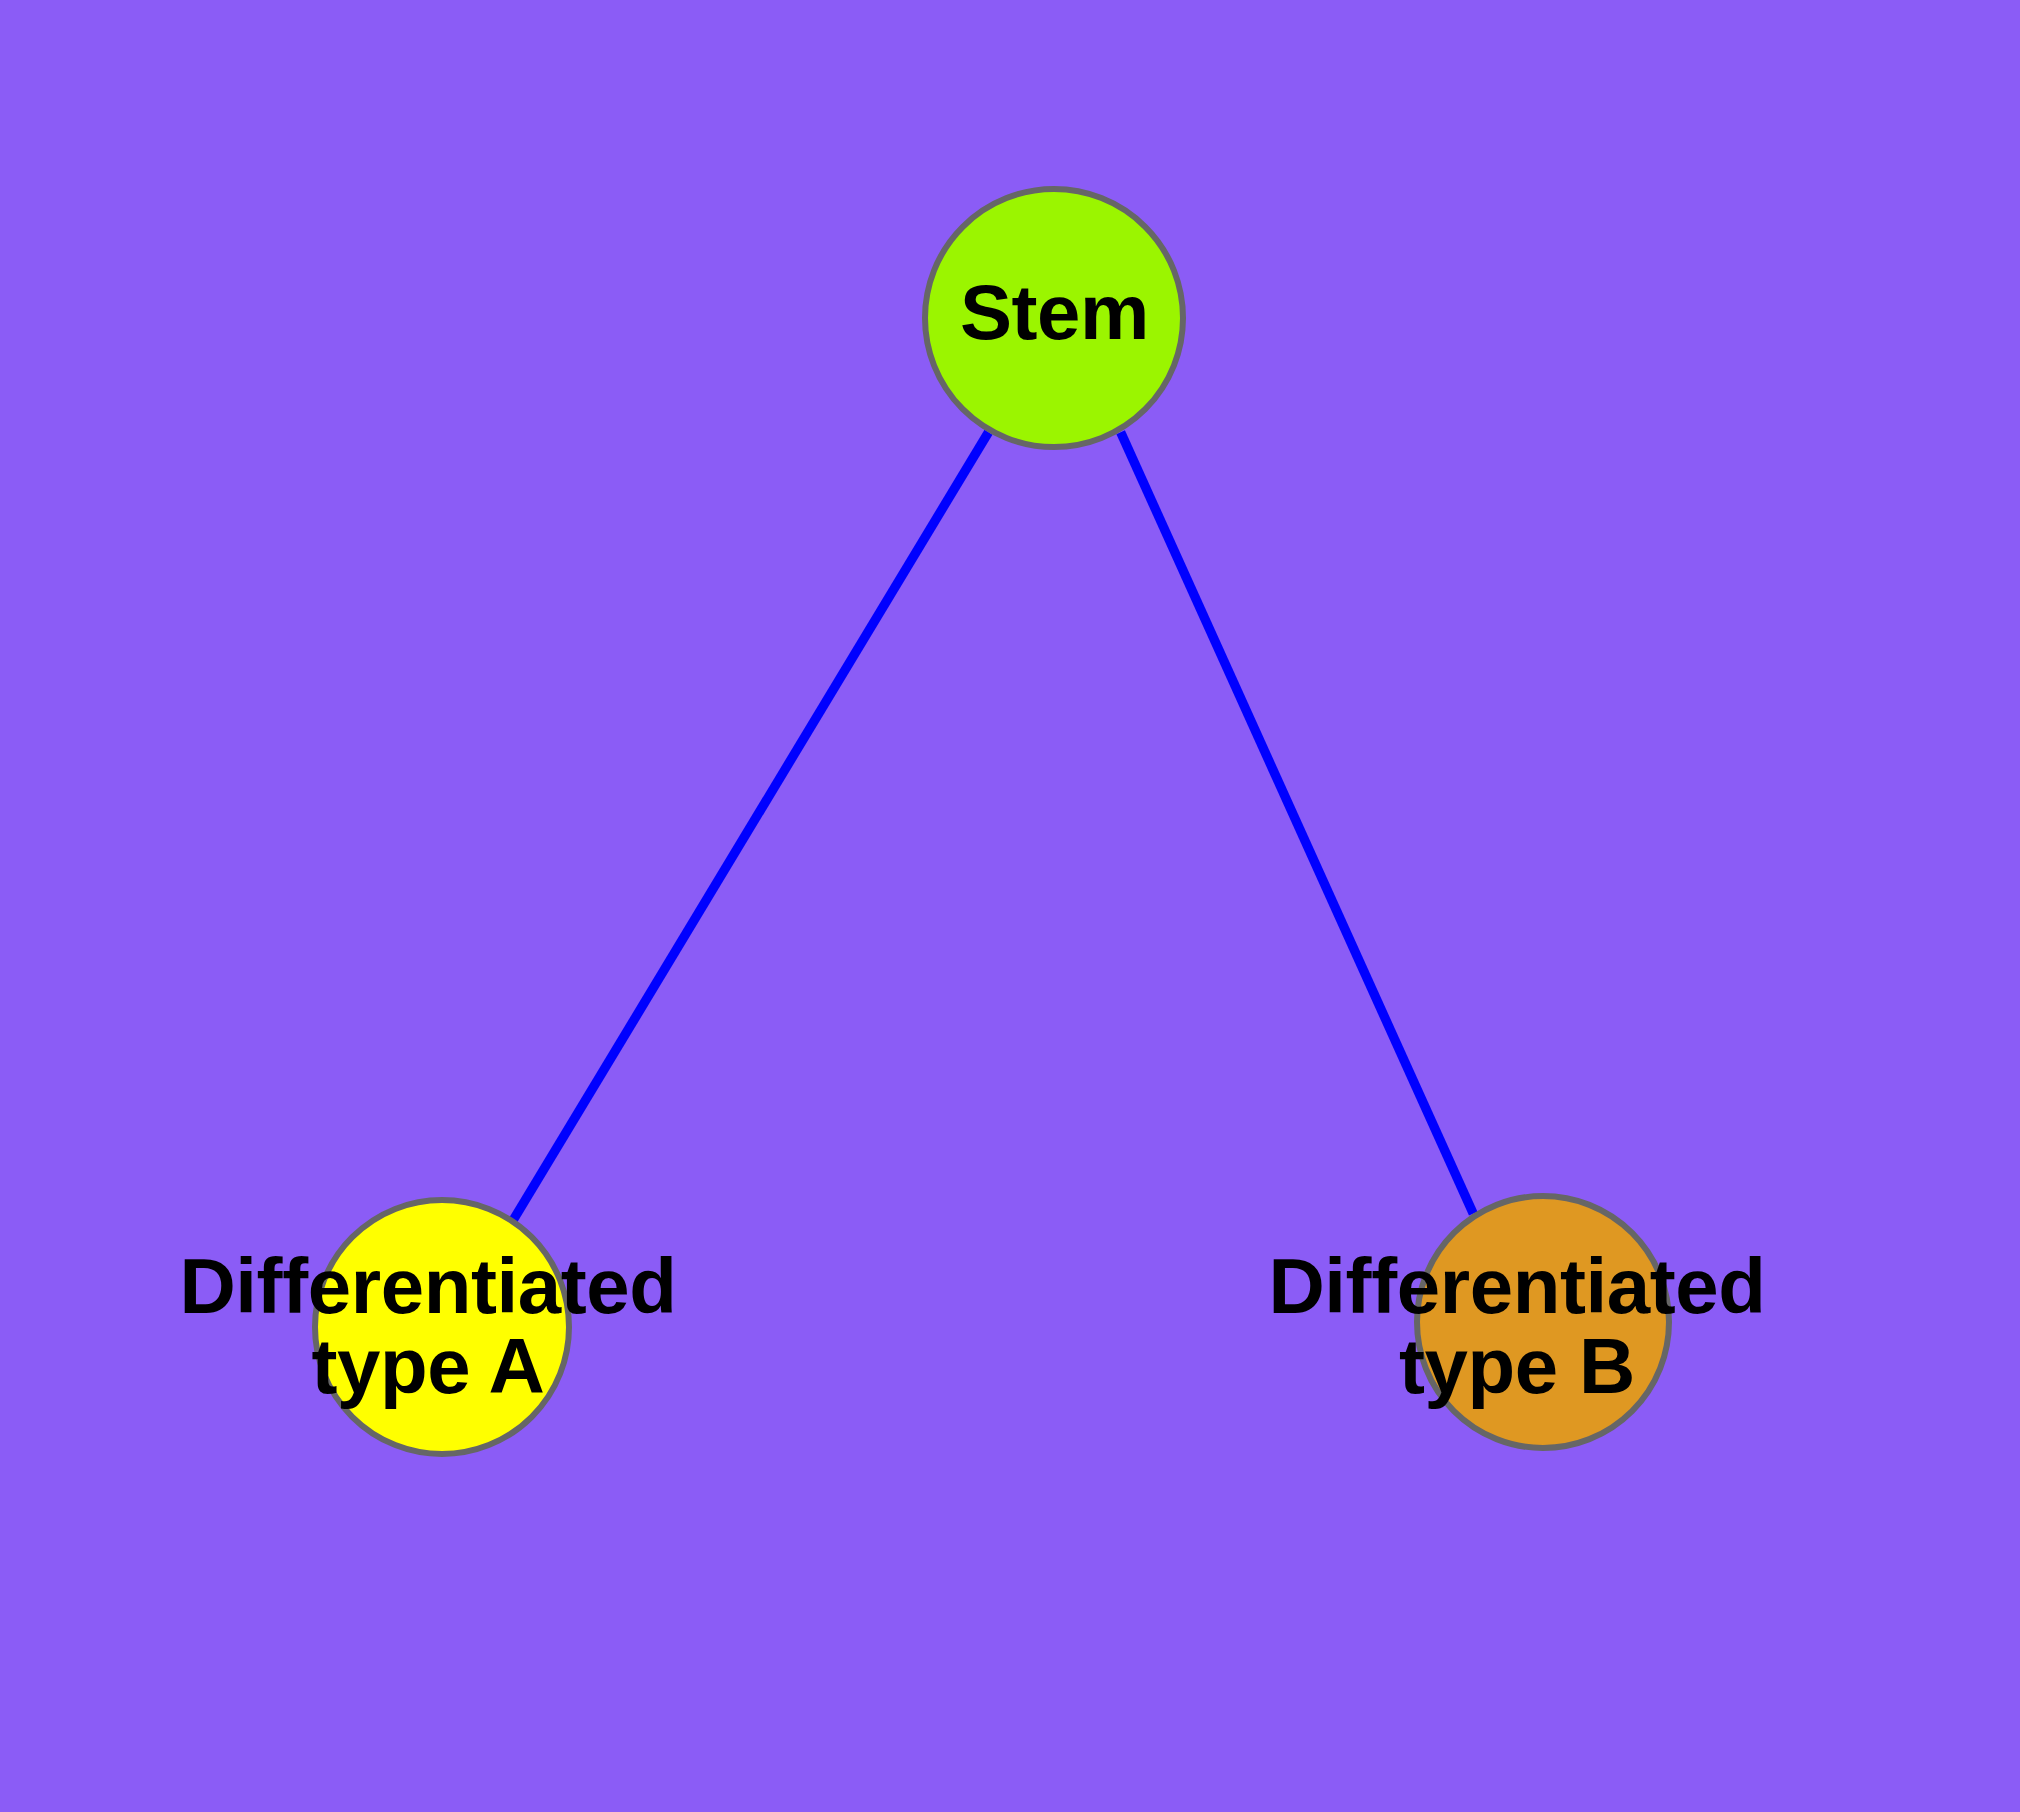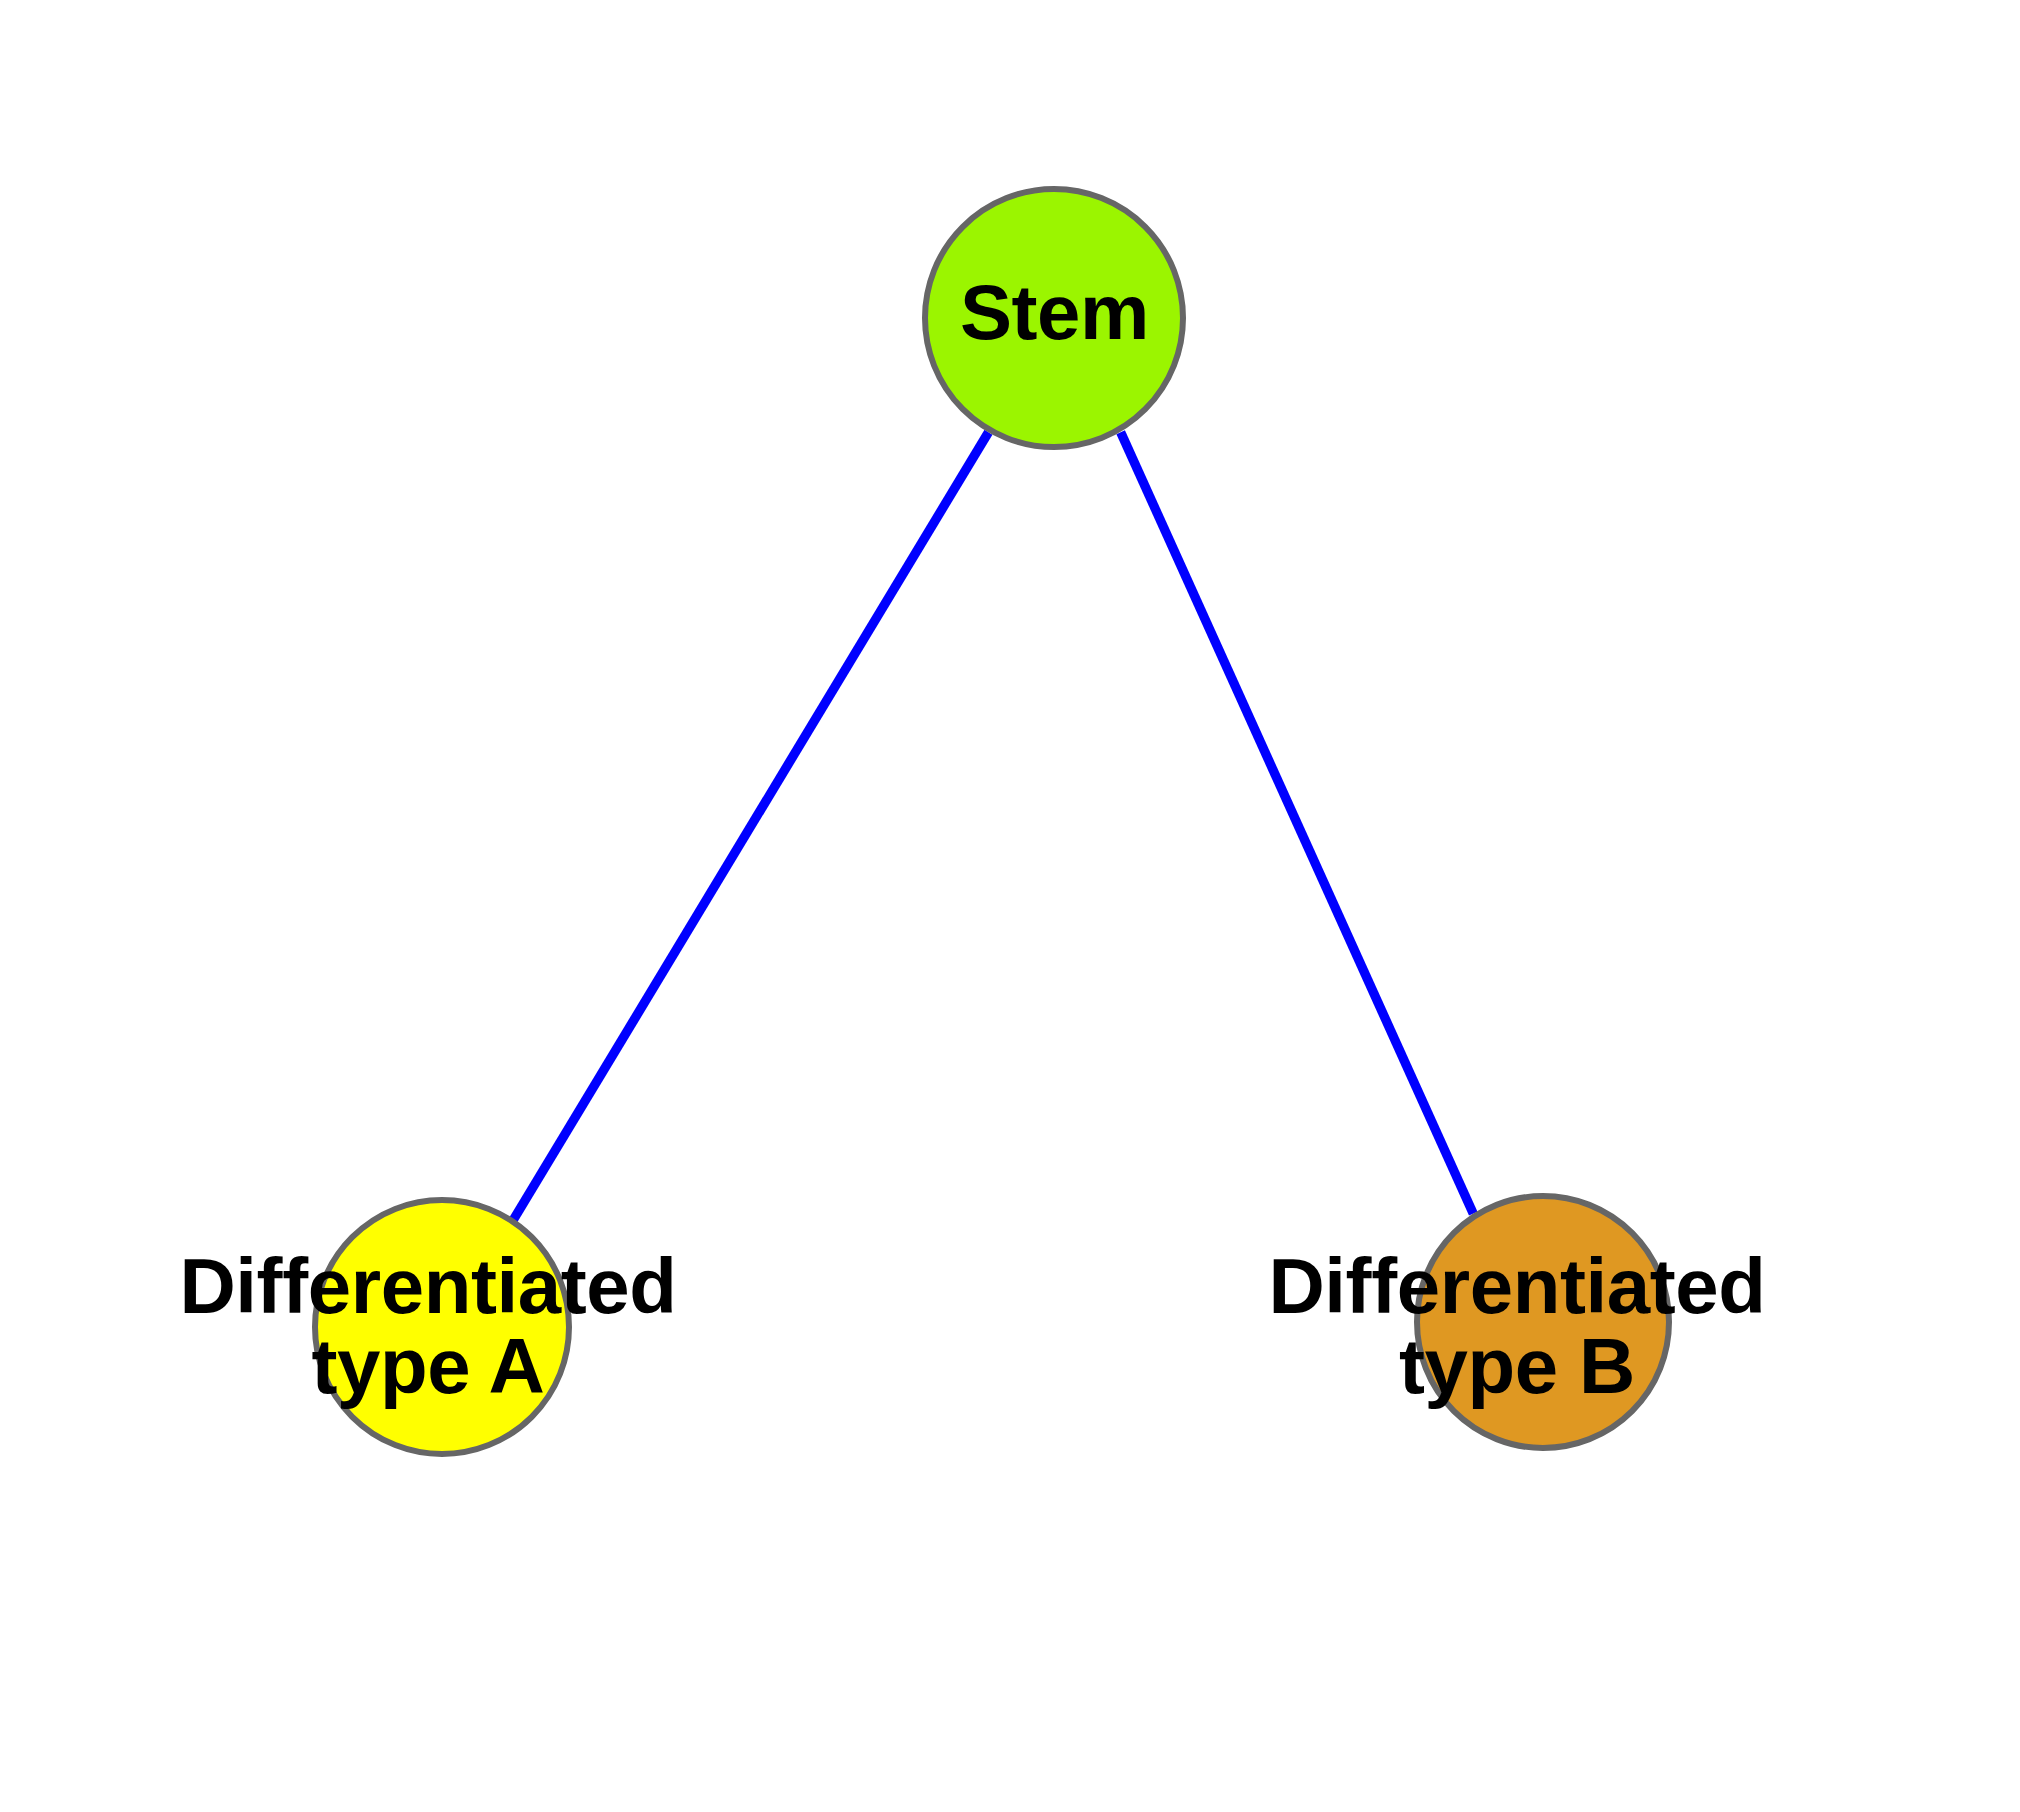--- a/index.html
+++ b/index.html
@@ -7,21 +7,21 @@
     padding: 0;
   }
   body {
     background: #ccccfa;
     font-family: "Liberation Sans", sans-serif;
   }
   #canvas {
     position: relative;
     width: 2021px;
     height: 1812px;
-    background: #ffffff;
+    background: #8b5cf6;
     overflow: hidden;
   }
   #edge-layer {
     position: absolute;
     left: 0;
     top: 0;
     width: 2021px;
     height: 1812px;
   }
   .node {

